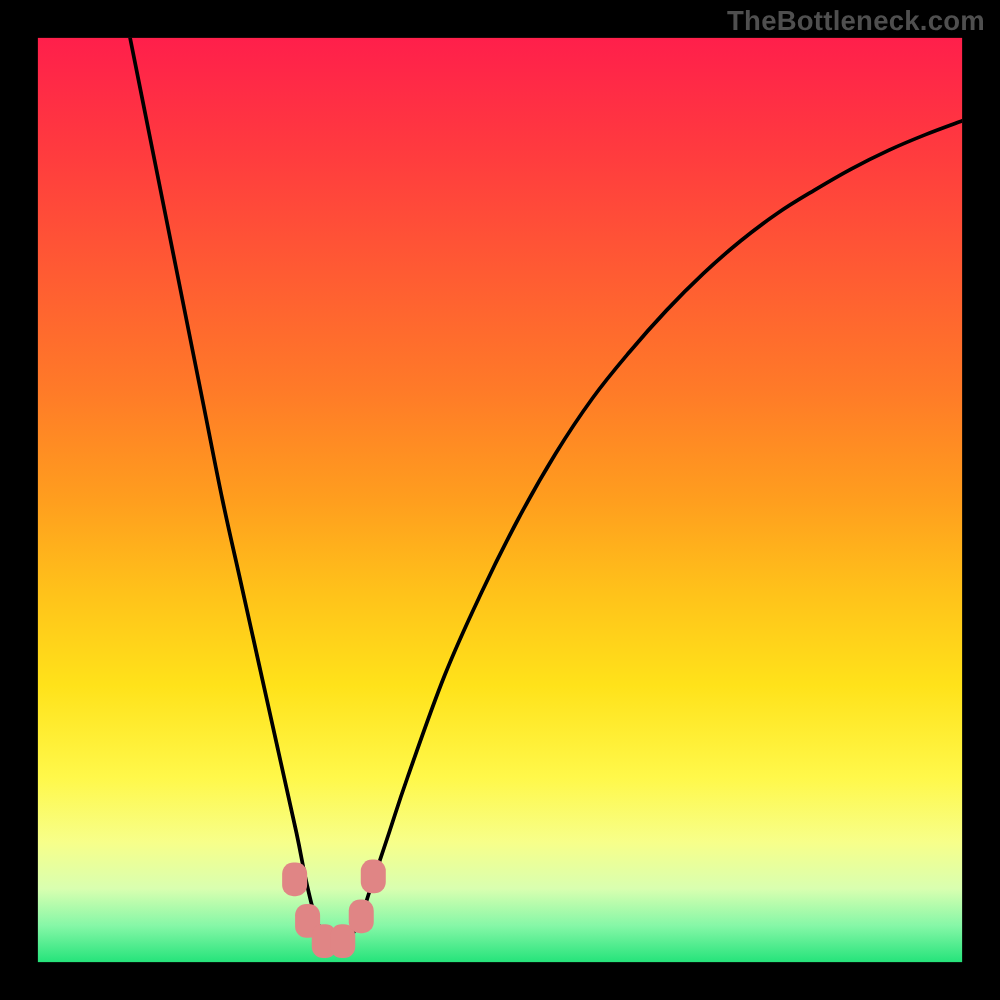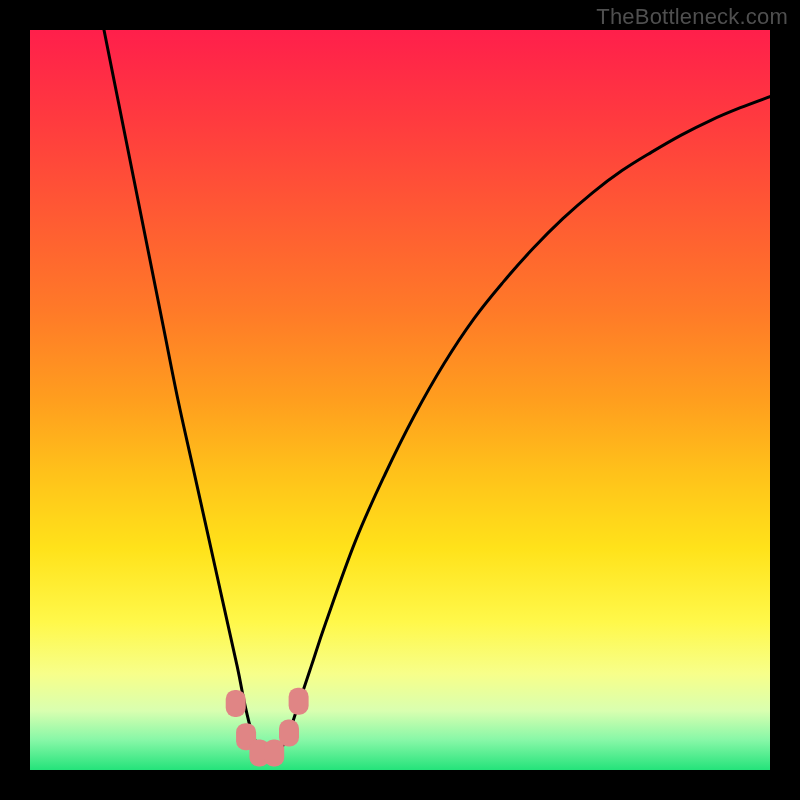--- a/index.html
+++ b/index.html
@@ -19,21 +19,21 @@
     height: 800px;
     background: #000;
   }
   .watermark {
     position: absolute;
     top: 4px;
     right: 12px;
     color: #4f4f4f;
     font-size: 22px;
     letter-spacing: 0.2px;
-    font-weight: 400;
+    font-weight: 700;
     z-index: 10;
   }
   .plot {
     position: absolute;
     left: 30px;
     top: 30px;
     width: 740px;
     height: 740px;
     overflow: hidden;
   }

